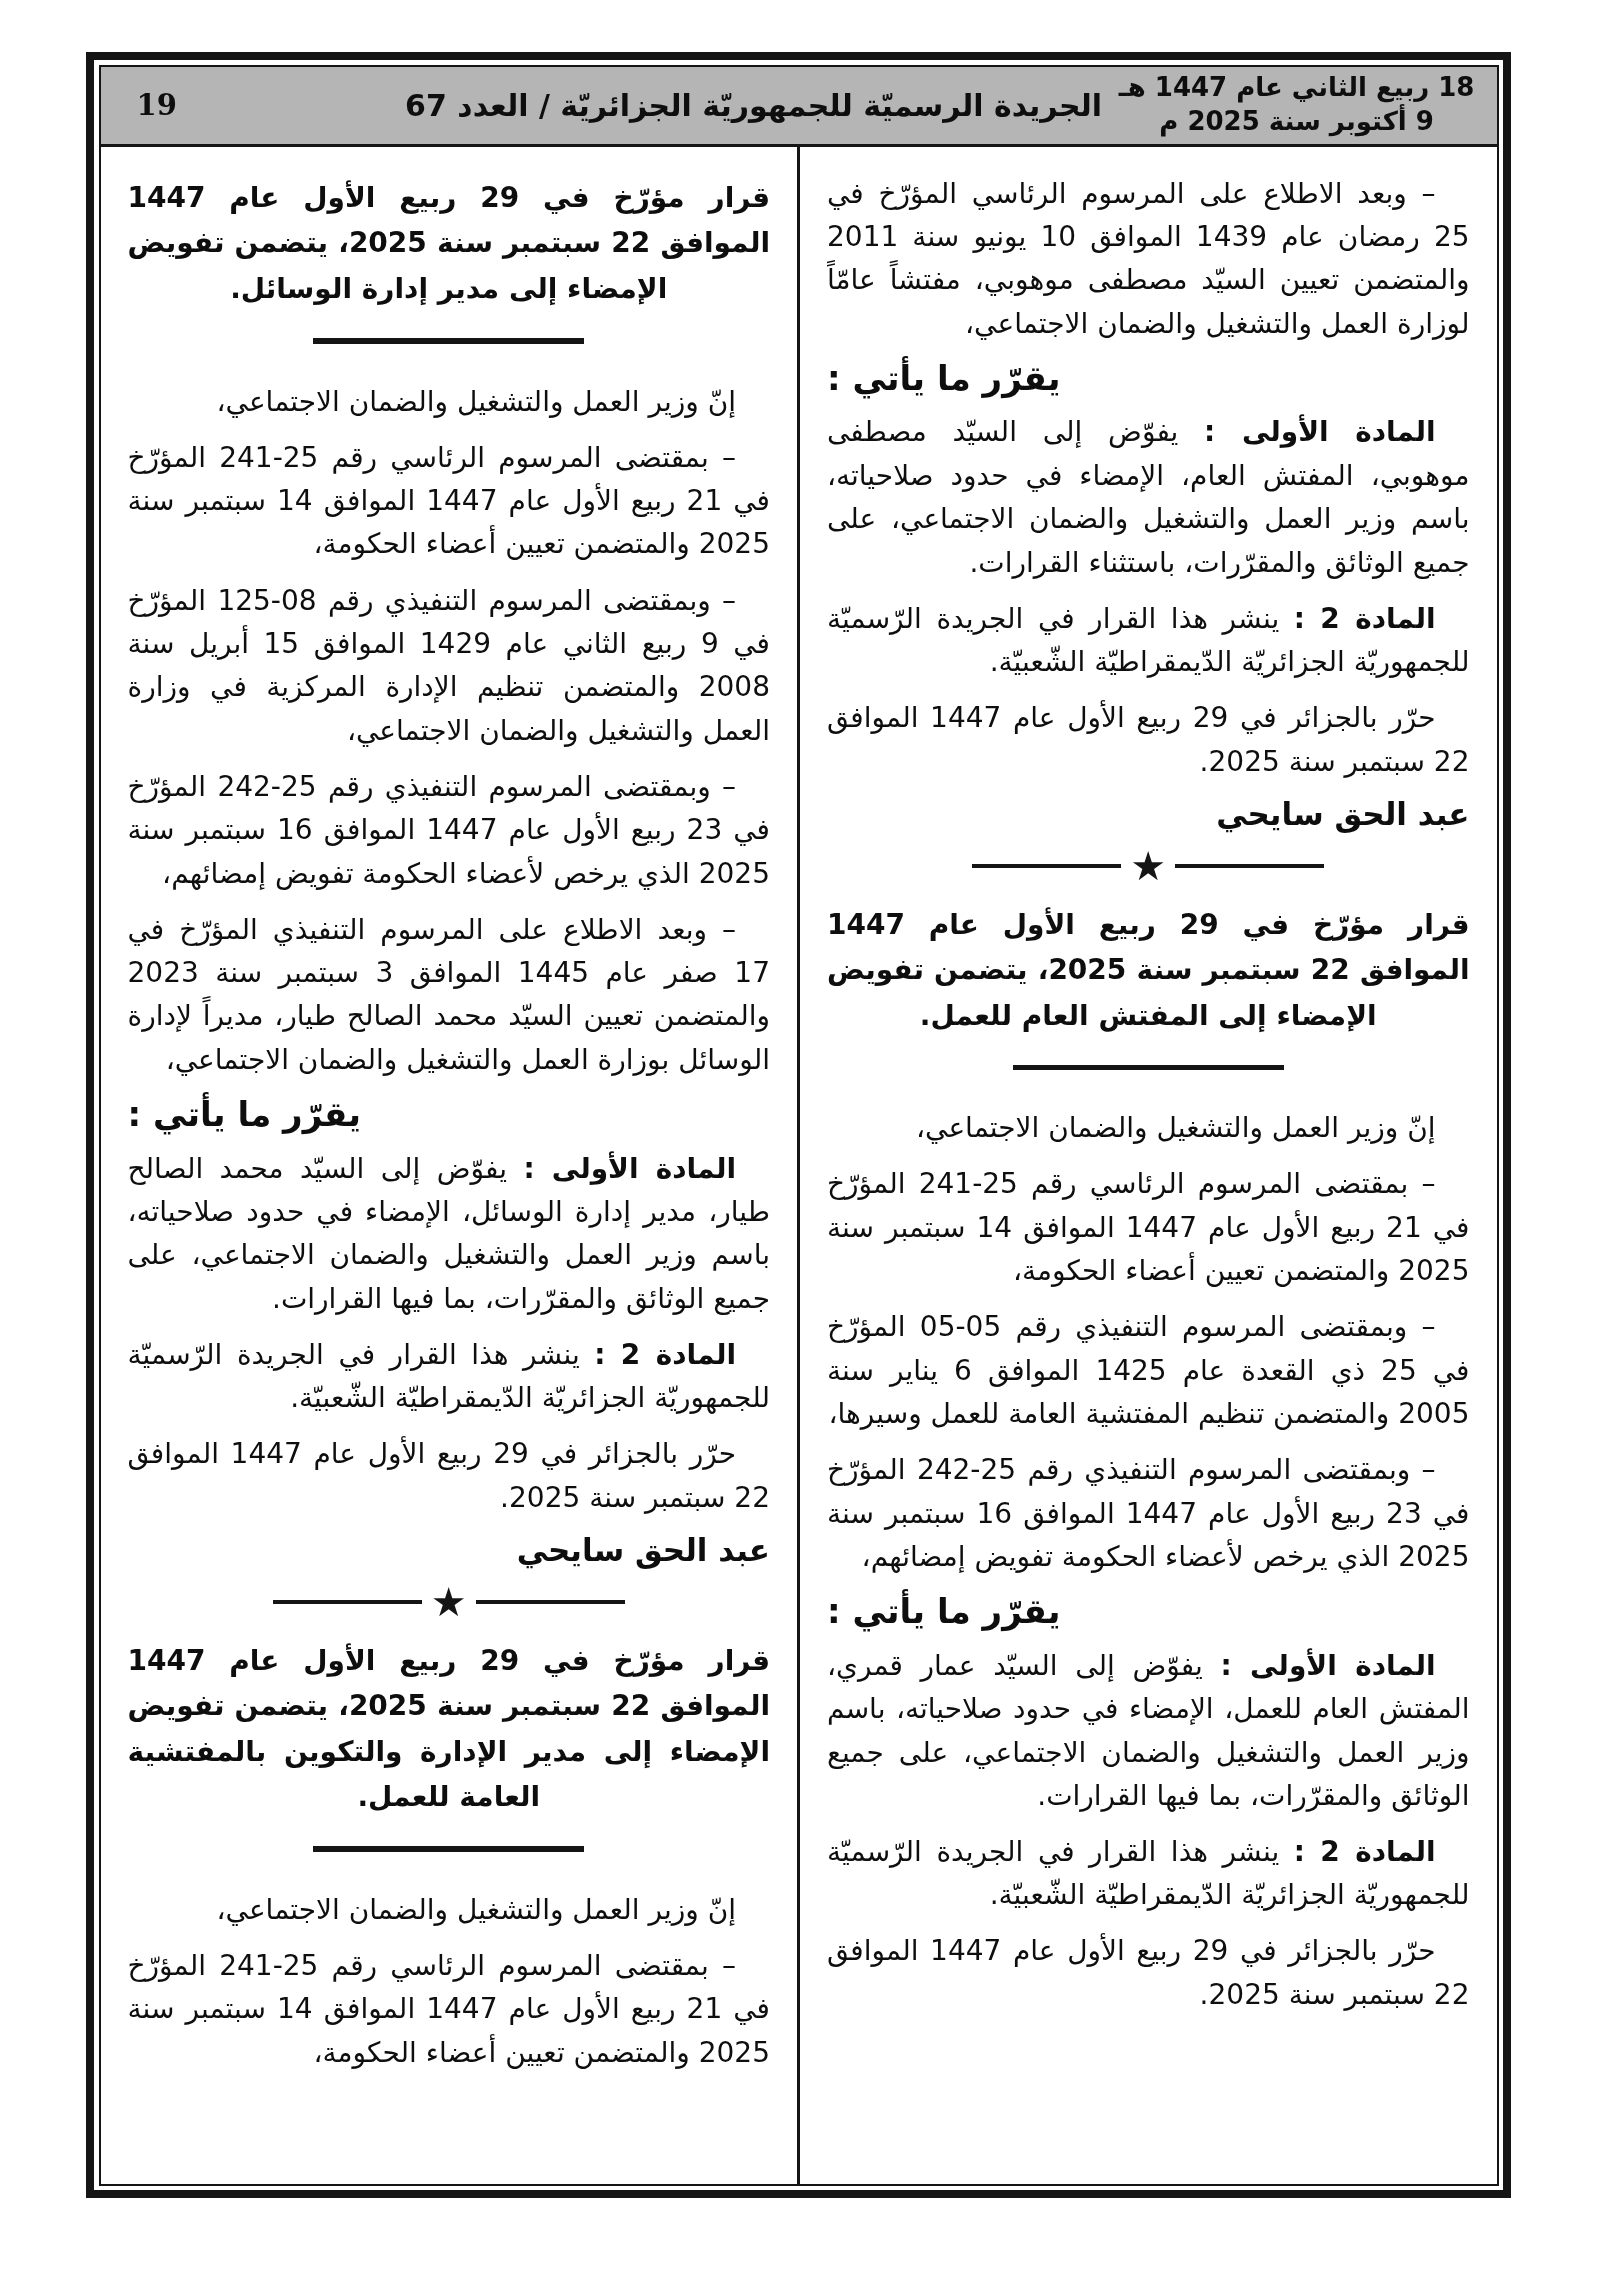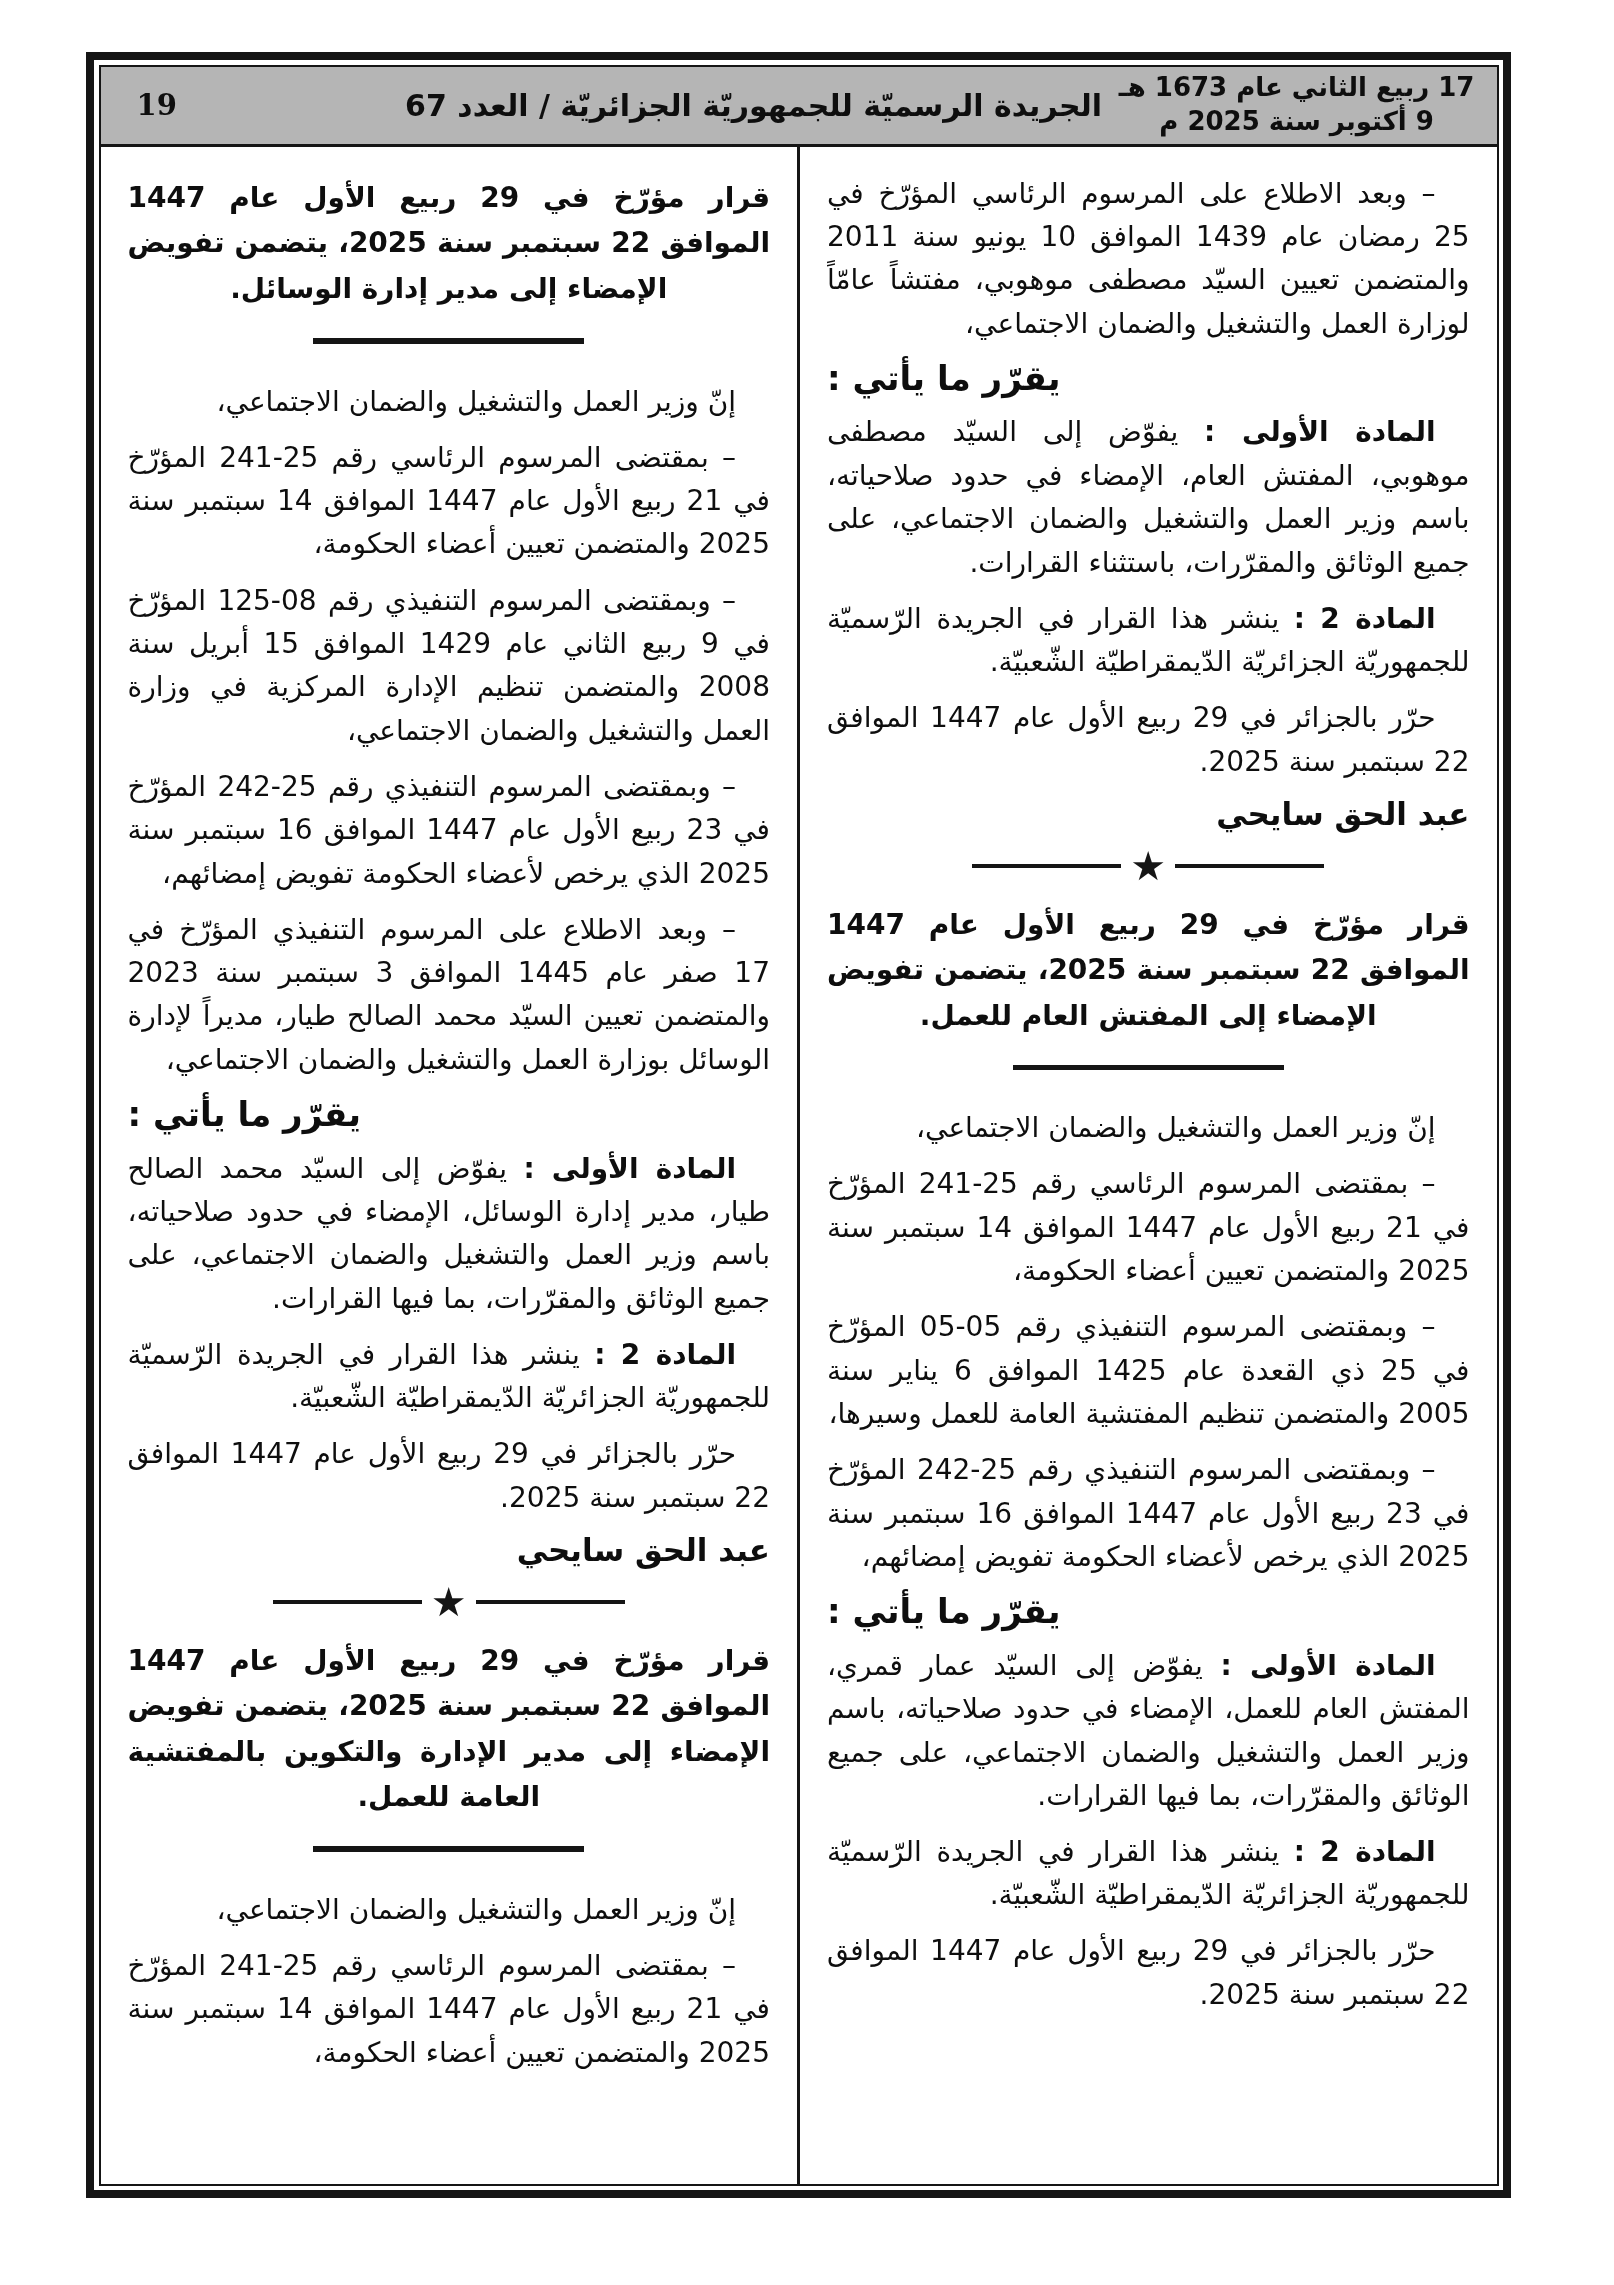--- a/index.html
+++ b/index.html
@@ -68,21 +68,21 @@
   .star-sep .star{font-size:40px;line-height:36px;padding:0 9px;color:#151515;}
 </style>
 </head>
 <body>
 
 <div class="frame-outer">
   <div class="frame-inner">
 
     <div class="band">
       <div class="band-dates">
-        <div>17 ربيع الثاني عام 1673 هـ</div>
+        <div>18 ربيع الثاني عام 1447 هـ</div>
         <div>9 أكتوبر سنة 2025 م</div>
       </div>
       <div class="band-title">الجريدة الرسميّة للجمهوريّة الجزائريّة / العدد 67</div>
       <div class="band-pageno">19</div>
     </div>
 
     <div class="content">
       <div class="col col-right" id="col-right">
           <p class="para">– وبعد الاطلاع على المرسوم الرئاسي المؤرّخ في 25 رمضان عام 1439 الموافق 10 يونيو سنة 2011 والمتضمن تعيين السيّد مصطفى موهوبي، مفتشاً عامّاً لوزارة العمل والتشغيل والضمان الاجتماعي،</p>
           <p class="decides">يقرّر ما يأتي :</p>

